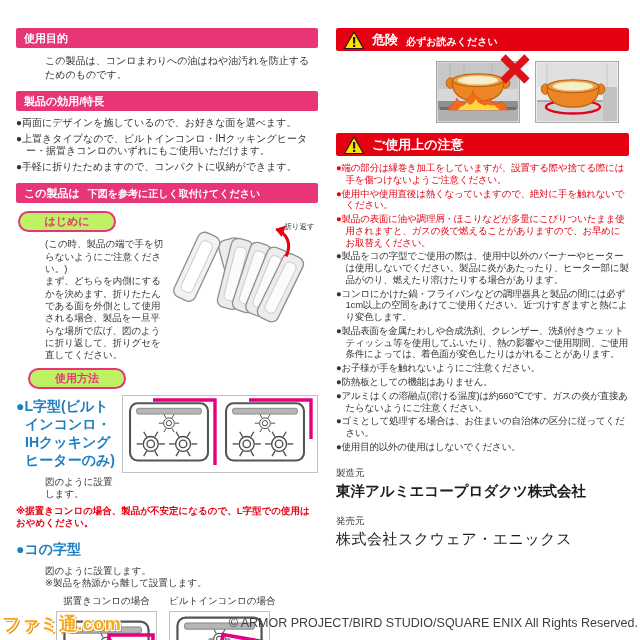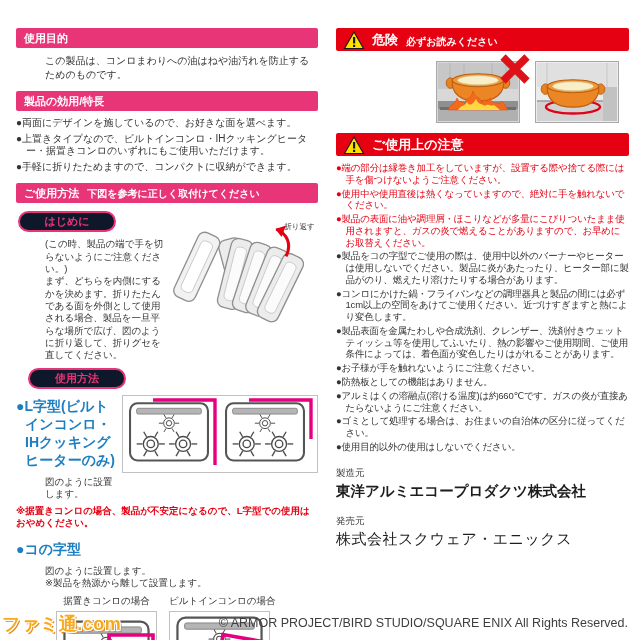--- a/index.html
+++ b/index.html
@@ -30,21 +30,21 @@
 
   ul{list-style:none;}
   .bullets li{
     font-size:10px;line-height:1.26;margin-bottom:3px;
     padding-left:10px;text-indent:-10px;
   }
   .mt6{margin-top:6px;} .mt10{margin-top:10px;} .mt12{margin-top:12px;}
 
   .pill{
     display:block;width:98px;margin-left:12px;text-align:center;
-    border:2px solid var(--pink); color:var(--pink); background:#0f172a;
+    border:2px solid var(--pink); color:var(--pink); background:#bef264;
     border-radius:12px; font-size:11px; font-weight:bold; padding:1px 0;
   }
 
   .introrow{display:flex;margin-top:8px;}
   .introtext{width:150px;flex:0 0 150px;}
   .introtext .pill{margin-left:2px;margin-bottom:6px;}
   .folddiag{flex:1;position:relative;}
 
   .lrow{display:flex;margin-top:6px;align-items:flex-start;}
   .ltext{width:106px;flex:0 0 106px;padding-top:2px;}
@@ -73,21 +73,21 @@
     padding-left:9.5px;text-indent:-9.5px;color:var(--text);
   }
   .cautions li.red{color:var(--red);}
 
   .corp{margin-top:14px;}
   .corp-label{font-size:9.5px;color:#333;}
   .corp-name{font-size:15px;color:#1d1d1d;margin-top:2px;letter-spacing:0.5px;}
   .corp-name.mfg{font-weight:bold;font-size:14.5px;letter-spacing:0;}
 
   .footer-copy{
-    position:absolute;right:12px;bottom:10px;font-size:12.5px;color:#3e3e3e;
+    position:absolute;right:2px;bottom:10px;font-size:12.5px;color:#3e3e3e;
   }
   .watermark{
     position:absolute;left:2px;bottom:4px;font-size:18px;font-weight:bold;
     color:#f8a81c;letter-spacing:0.5px;
     text-shadow:-1px -1px 0 #fff,1px -1px 0 #fff,-1px 1px 0 #fff,1px 1px 0 #fff,2px 2px 0 #e08a12;
   }
   svg{overflow:visible;}
 </style>
 </head>
 <body>
@@ -143,21 +143,21 @@
     <div class="banner mt10">
       <span>製品の効用/特長</span>
     </div>
     <ul class="bullets mt6">
         <li>●両面にデザインを施しているので、お好きな面を選べます。</li>
         <li>●上置きタイプなので、ビルトインコンロ・IHクッキングヒーター・据置きコンロのいずれにもご使用いただけます。</li>
         <li>●手軽に折りたためますので、コンパクトに収納ができます。</li>
       </ul>
 
     <div class="banner mt10">
-      <span>ご使用方法</span>
+      <span>この製品は</span>
       <span class="bsub">下図を参考に正しく取付けてください</span>
     </div>
 
     <div class="introrow">
       <div class="introtext">
         <div class="pill">はじめに</div>
         <p class="body sm">(この時、製品の端で手を切らないようにご注意ください。)</p>
         <p class="body sm">まず、どちらを内側にするかを決めます。折りたたんである面を外側として使用される場合、製品を一旦平らな場所で広げ、図のように折り返して、折りグセを直してください。</p>
       </div>
       <div class="folddiag">

